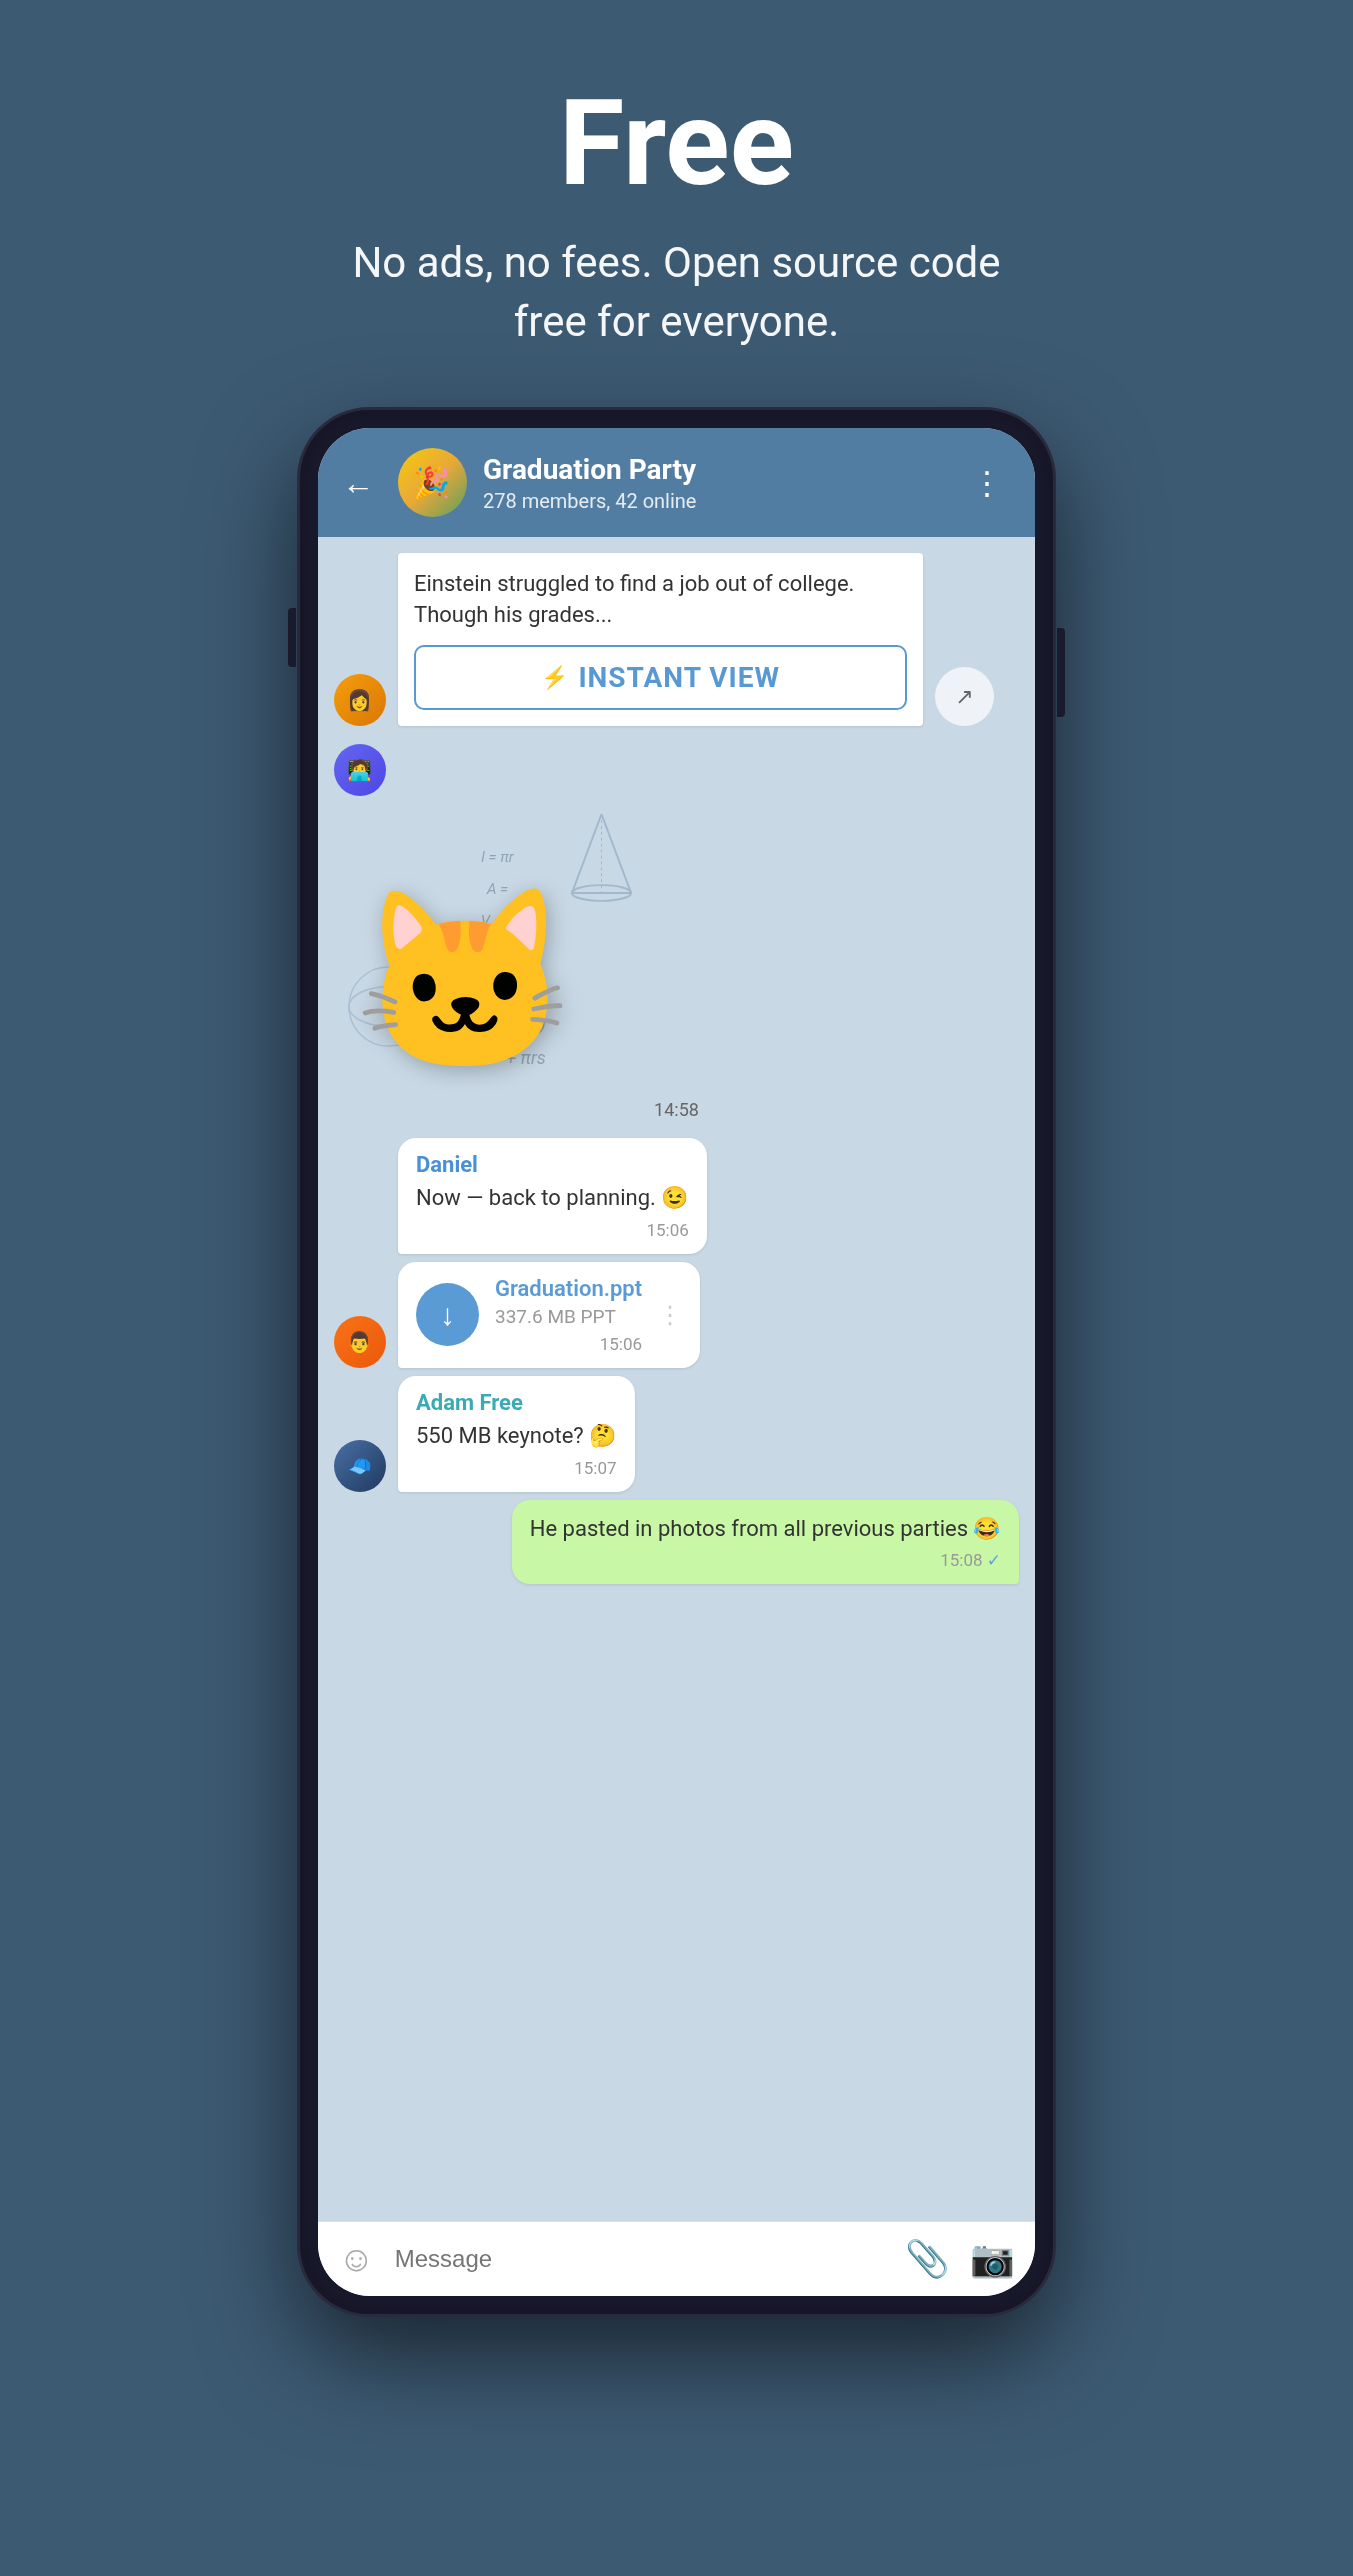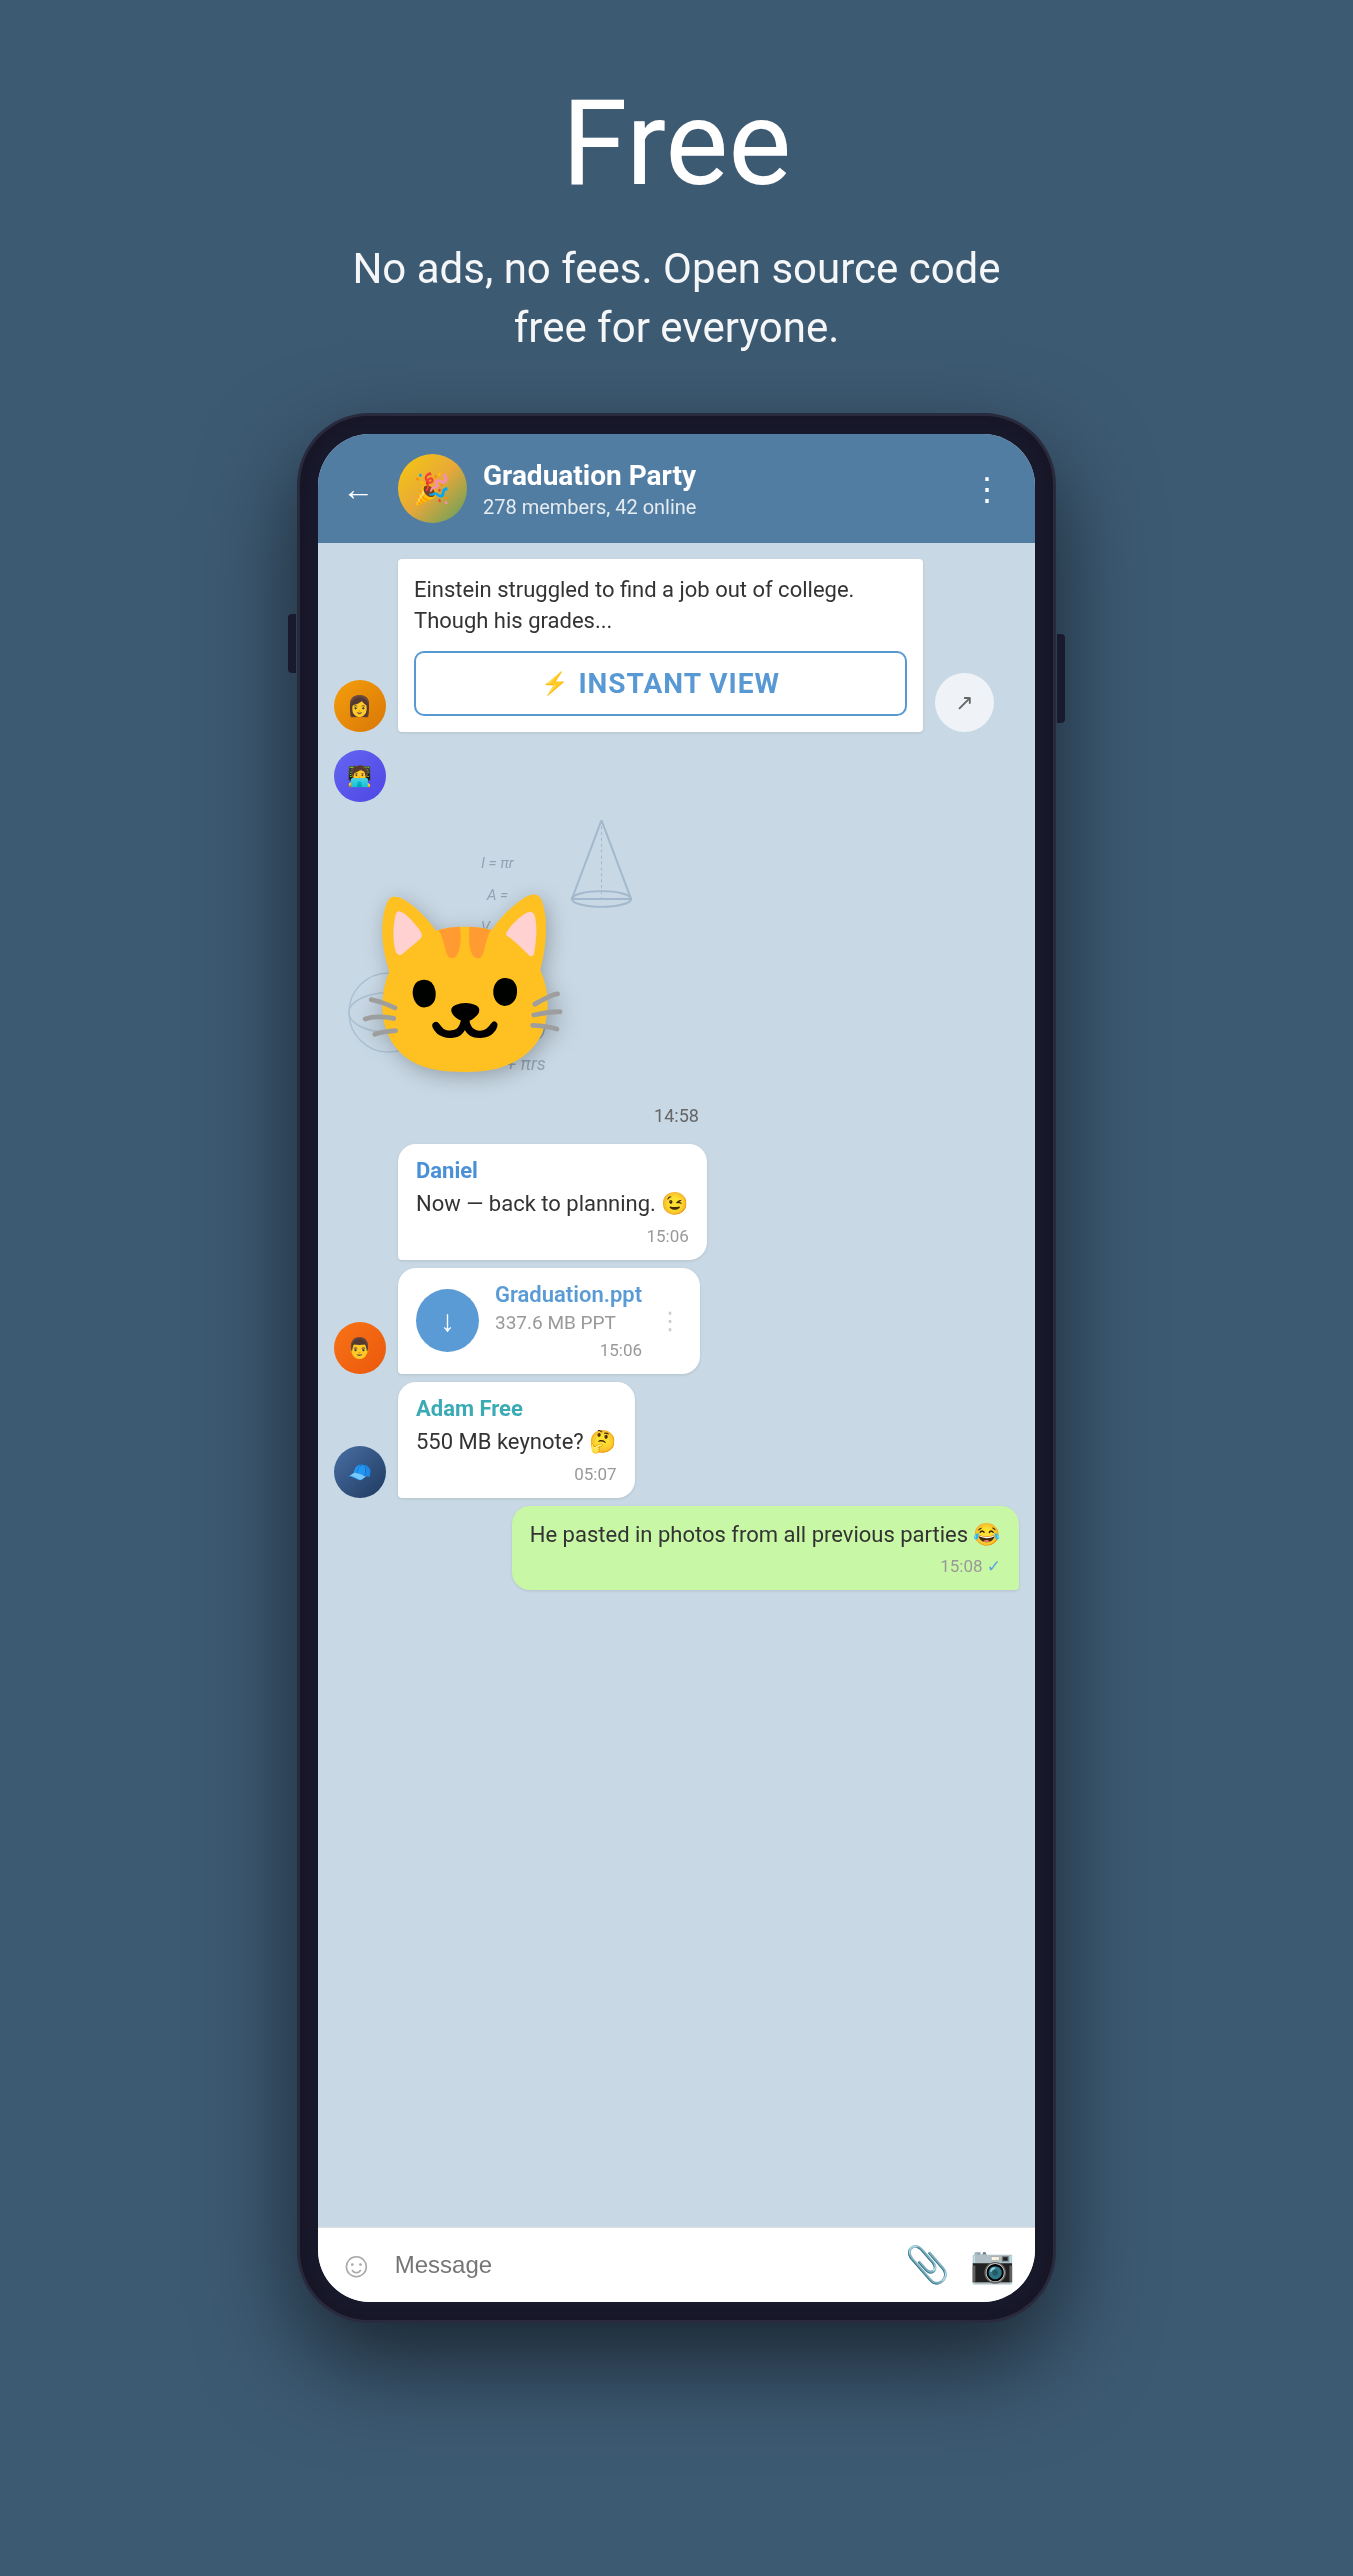--- a/index.html
+++ b/index.html
@@ -15,23 +15,23 @@
     }
 
     
     .hero-section {
       text-align: center;
       padding: 79px 40px 59px;
       color: white;
     }
     .hero-title {
       font-size: 119px;
-      font-weight: 400;
+      font-weight: 700;
       line-height: 1.1;
-      margin-bottom: 30px;
+      margin-bottom: 24px;
     }
     .hero-subtitle {
       font-size: 42px;
       font-weight: 400;
       line-height: 1.4;
       opacity: 0.95;
       max-width: 694px;
       margin: 0 auto;
     }
 
@@ -448,21 +448,21 @@
           </div>
         </div>
 
         <div class="msg-row">
           <div class="user-avatar av-teal" style="background: linear-gradient(135deg, #4a6fa5, #1e3a5f);">
             <span>🧢</span>
           </div>
           <div class="bubble white">
             <div class="sender-name teal">Adam Free</div>
             <div class="msg-text">550 MB keynote? 🤔</div>
-            <div class="msg-time">05:07</div>
+            <div class="msg-time">15:07</div>
           </div>
         </div>
 
         <div class="msg-row right">
           <div class="bubble green">
             <div class="msg-text">He pasted in photos from all previous parties 😂</div>
             <div class="msg-time msg-time-check" style="font-size:17px; color:#999; text-align:right; margin-top:6px;">15:08 <span style="color:#5ba3e0;">✓</span></div>
           </div>
         </div>
 

